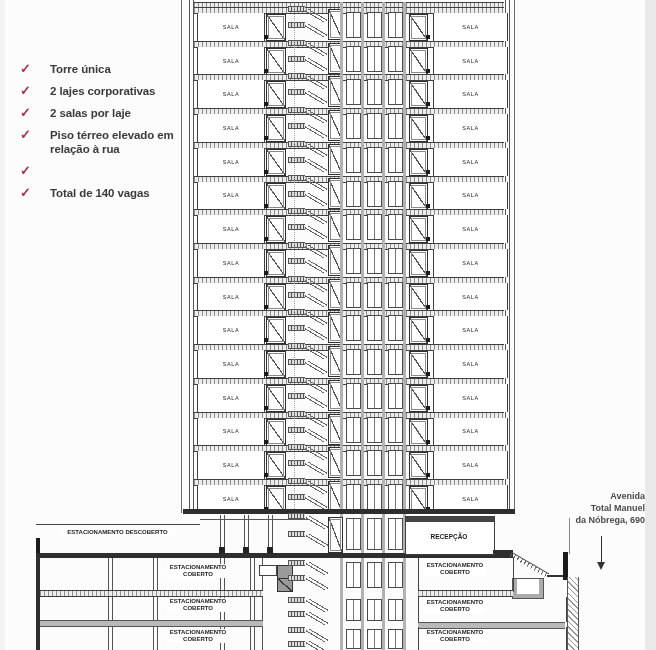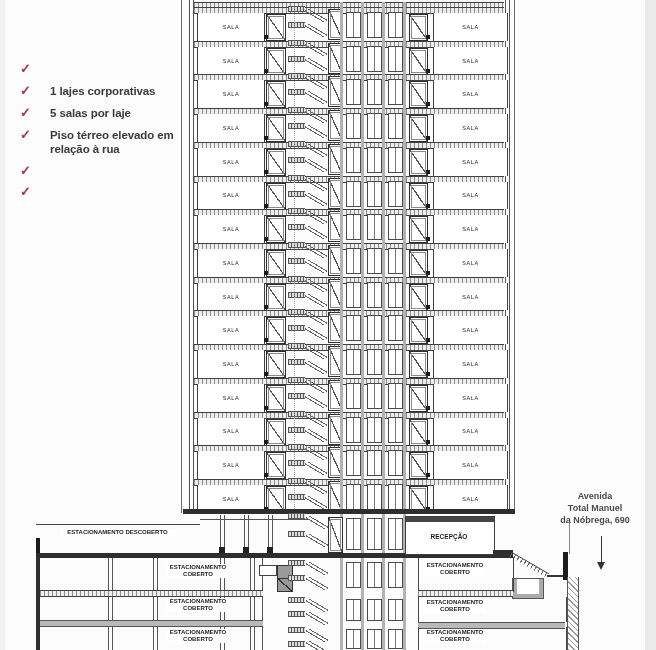--- a/index.html
+++ b/index.html
@@ -64,58 +64,60 @@
   .grayslab{position:absolute;height:5px;border-top:1px solid #555;border-bottom:1px solid #555;background:#b9b9b9;}
   .lbl{position:absolute;font-size:6px;line-height:1.2;color:#1d1d1d;text-align:center;background:#fff;font-weight:bold;}
   .col2{position:absolute;width:3px;border-left:1px solid #555;border-right:1px solid #555;}
   .box{position:absolute;border:1px solid var(--line);background:#fff;}
   .ramp{position:absolute;left:512px;top:552px;width:43px;height:4px;border-top:1.5px solid #444;
     background:repeating-linear-gradient(90deg,#666 0 1px,transparent 1px 4px);transform:rotate(30deg);transform-origin:top left;}
   .hatchwall{position:absolute;left:567px;top:577px;width:10px;height:73px;border-left:1px solid #555;border-right:1px solid #555;
     background:repeating-linear-gradient(45deg,#979797 0 1px,#fff 1px 4px);}
   .gutter{position:absolute;left:512px;top:578px;width:30px;height:19px;border:1px solid #555;
     box-shadow:inset 0 -4px 0 #ababab,inset 4px 0 0 #ababab,inset -4px 0 0 #ababab;background:#fff;}
-  .street-note{position:absolute;left:545px;top:490px;width:100px;text-align:center;font-size:9px;line-height:1.35;color:#4a4a4a;font-weight:600;}
+  .street-note{position:absolute;left:545px;top:490px;width:100px;text-align:right;font-size:9px;line-height:1.35;color:#4a4a4a;font-weight:600;}
   .arrow-line{position:absolute;left:601px;top:536px;width:1px;height:27px;background:#333;}
   .arrow-head{position:absolute;left:597px;top:562px;width:0;height:0;border-left:4.5px solid transparent;border-right:4.5px solid transparent;border-top:8px solid #333;}
   .pitbox{position:absolute;border:1px solid #333;background:#9a9a9a;}
   .pitbox.diag{background:linear-gradient(to right top,transparent calc(50% - .7px),#333 calc(50% - .7px),#333 calc(50% + .7px),transparent calc(50% + .7px)),#9a9a9a;}
 </style>
 </head>
 <body>
 
 <div class="canvas">
   <div class="edge left"></div>
 
   <aside class="checklist" id="checklist">
     <div class="chk-row">
       <span class="chk-mark">✓</span>
+      <span class="chk-text">Torre única</span>
     </div>
 
     <div class="chk-row">
       <span class="chk-mark">✓</span>
-      <span class="chk-text">1 lajes corporativas</span>
+      <span class="chk-text">2 lajes corporativas</span>
     </div>
 
     <div class="chk-row">
       <span class="chk-mark">✓</span>
-      <span class="chk-text">5 salas por laje</span>
+      <span class="chk-text">2 salas por laje</span>
     </div>
 
     <div class="chk-row">
       <span class="chk-mark">✓</span>
       <span class="chk-text">Piso térreo elevado em relação à rua</span>
     </div>
 
     <div class="chk-row">
       <span class="chk-mark">✓</span>
     </div>
 
     <div class="chk-row">
       <span class="chk-mark">✓</span>
+      <span class="chk-text">Total de 140 vagas</span>
     </div>
   </aside>
 
   <div class="tower">
     <div class="vline outerL"></div>
     <div class="vline dblL"></div>
     <div class="vline dblR"></div>
     <div class="vline outerR"></div>
     <div class="slabband" style="top:2px;"></div>
     <div class="floors" id="floors">

